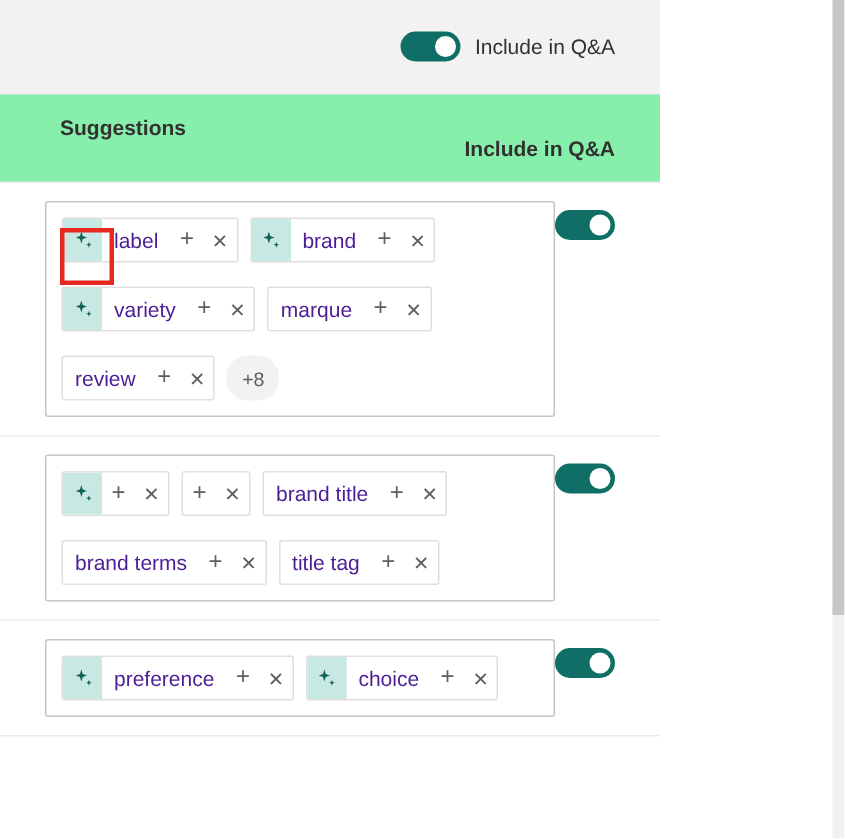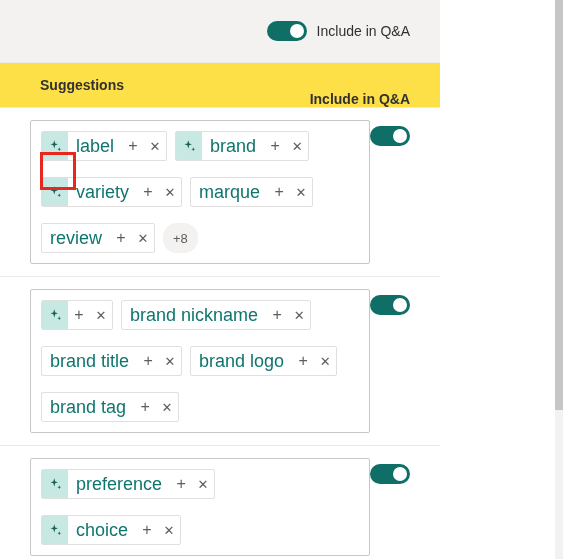--- a/index.html
+++ b/index.html
@@ -38,24 +38,24 @@
     height: 62px;
     background: #f3f2f1;
     display: flex;
     align-items: center;
     justify-content: flex-end;
     padding-right: 30px;
   }
   .header-row {
     display: flex;
     align-items: flex-start;
-    padding: 14px 30px 0 40px;
+    padding: 14px 30px 14px 40px;
     border-top: 1px solid #edebe9;
     border-bottom: 1px solid #edebe9;
-    background: #fde047;
+    background: #86efac;
   }
   .header-left { flex: 1; }
   .header-title {
     font-weight: 600;
     font-size: 14px;
     color: #323130;
     margin-bottom: 4px;
   }
   .header-desc {
     font-size: 12px;
@@ -103,22 +103,22 @@
     width: 26px;
     height: 28px;
     background: #c7e8e3;
     display: flex;
     align-items: center;
     justify-content: center;
     color: #146158;
   }
   .tag-label {
     padding: 0 8px;
-    color: #0f766e;
-    font-size: 18px;
+    color: #4c1d95;
+    font-size: 14px;
   }
   .tag-add, .tag-remove {
     width: 22px;
     height: 28px;
     display: flex;
     align-items: center;
     justify-content: center;
     color: #605e5c;
     cursor: pointer;
     font-size: 14px;
@@ -262,36 +262,35 @@
             <span class="tag-ai">
               <svg class="sparkle-svg" viewBox="0 0 24 24" fill="currentColor">
                 <path d="M10 2 L11.5 7 L16 8.5 L11.5 10 L10 15 L8.5 10 L4 8.5 L8.5 7 Z"></path>
                 <path d="M18 13 L18.8 15.5 L21 16.3 L18.8 17.1 L18 19.5 L17.2 17.1 L15 16.3 L17.2 15.5 Z"></path>
               </svg>
             </span>
             <span class="tag-add">+</span>
             <span class="tag-remove">✕</span>
           </div>
           <div class="tag">
-            <span class="tag-label">brand nickname</span>
             <span class="tag-add">+</span>
             <span class="tag-remove">✕</span>
           </div>
           <div class="tag">
             <span class="tag-label">brand title</span>
             <span class="tag-add">+</span>
             <span class="tag-remove">✕</span>
           </div>
           <div class="tag">
-            <span class="tag-label">brand logo</span>
-            <span class="tag-add">+</span>
-            <span class="tag-remove">✕</span>
-          </div>
-          <div class="tag">
-            <span class="tag-label">brand tag</span>
+            <span class="tag-label">brand terms</span>
+            <span class="tag-add">+</span>
+            <span class="tag-remove">✕</span>
+          </div>
+          <div class="tag">
+            <span class="tag-label">title tag</span>
             <span class="tag-add">+</span>
             <span class="tag-remove">✕</span>
           </div>
         </div>
         <div class="toggle-col">
           <div class="toggle on">
             <div class="toggle-knob"></div>
           </div>
         </div>
       </div>

